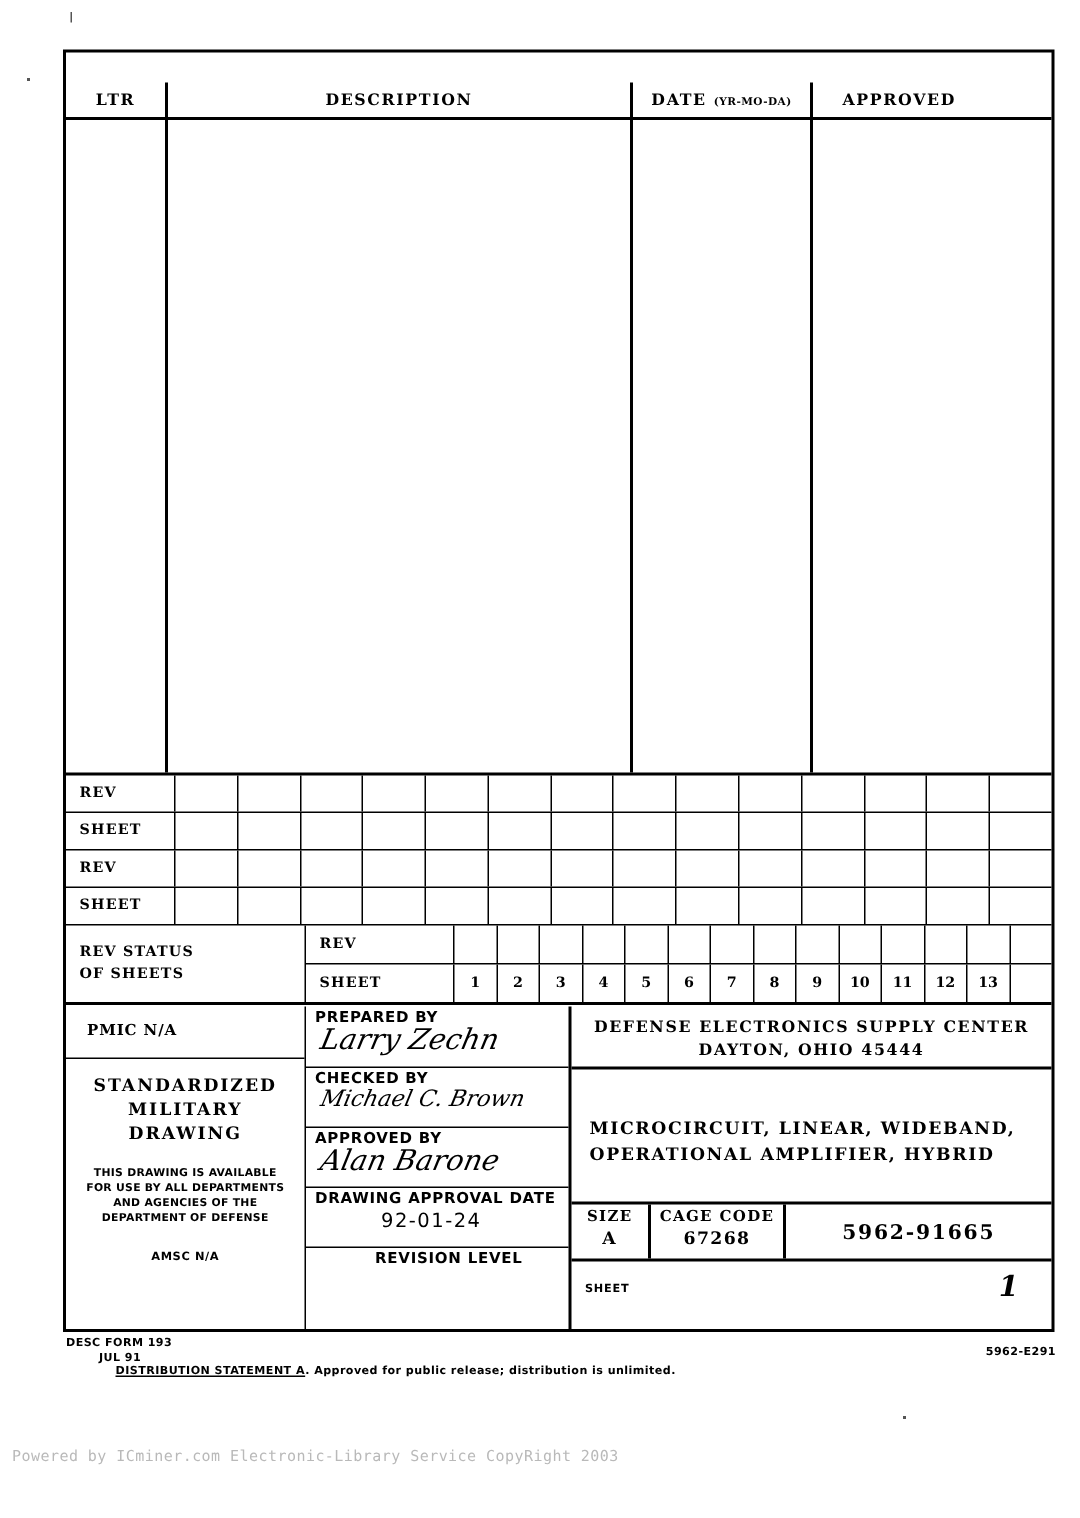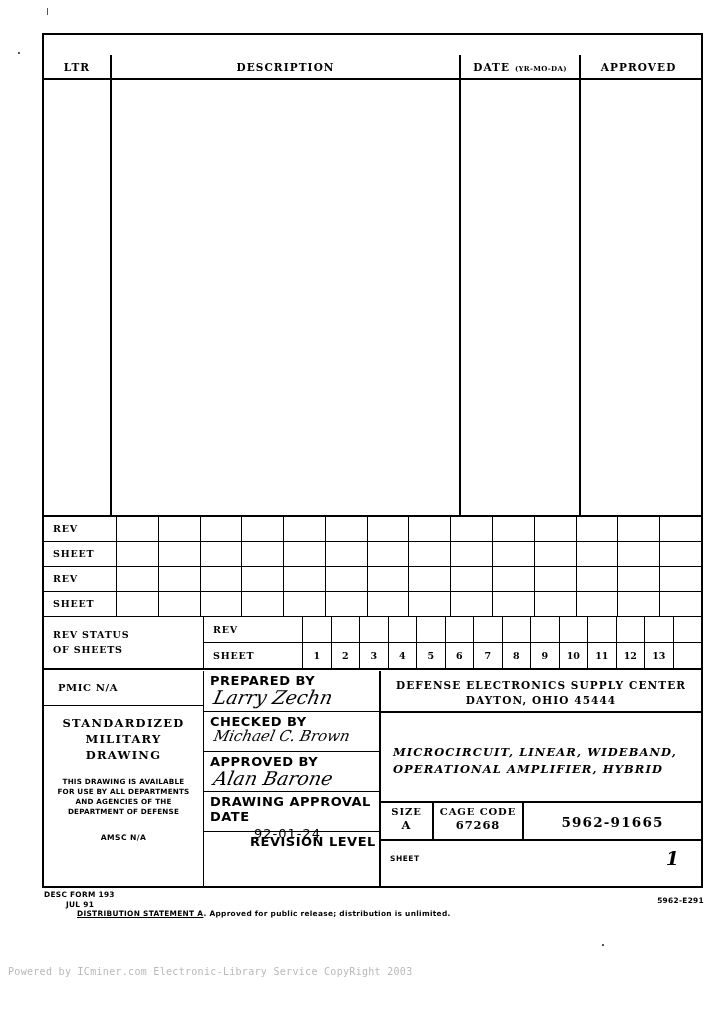--- a/index.html
+++ b/index.html
@@ -82,21 +82,21 @@
     display: flex;
   }
   .rev-bcell {
     border-right: 2px solid #000;
     box-sizing: border-box;
   }
   .rev-bcell:last-child { border-right: none; }
 
   
   .c-ltr   { width: 68px; }
-  .c-desc  { width: 349px; }
+  .c-desc  { width: 310px; }
   .c-date  { width: 120px; }
   .c-appr  { width: 115px; }
 
   
   #status-grid {
     position: absolute;
     left: 0;
     top: 480px;
     width: 100%;
     height: 156px;
@@ -257,21 +257,21 @@
     flex-direction: column;
   }
   .sigcell {
     border-bottom: 1.5px solid #000;
     box-sizing: border-box;
     position: relative;
     padding: 2px 0 0 6px;
   }
   .sigcell:last-child { border-bottom: none; margin-left: 40px; }
   .sig-label {
-    font-size: 13px;
+    font-size: 10px;
     font-weight: bold;
     letter-spacing: 0.5px;
     display: block;
   }
   .sig-mark {
     font-family: "DejaVu Serif", serif;
     font-style: italic;
     font-size: 19px;
     display: block;
     margin-top: -2px;
@@ -317,21 +317,20 @@
   #desc-cell {
     height: 90px;
     border-bottom: 2px solid #000;
     box-sizing: border-box;
     padding: 31px 0 0 12px;
     font-size: 11.5px;
     font-weight: bold;
     font-family: "DejaVu Serif", serif;
     letter-spacing: 1.1px;
     line-height: 17px;
-    font-style: italic;
   }
   #id-row {
     height: 38px;
     border-bottom: 2px solid #000;
     box-sizing: border-box;
     display: flex;
   }
   .id-cell {
     border-right: 2px solid #000;
     box-sizing: border-box;

